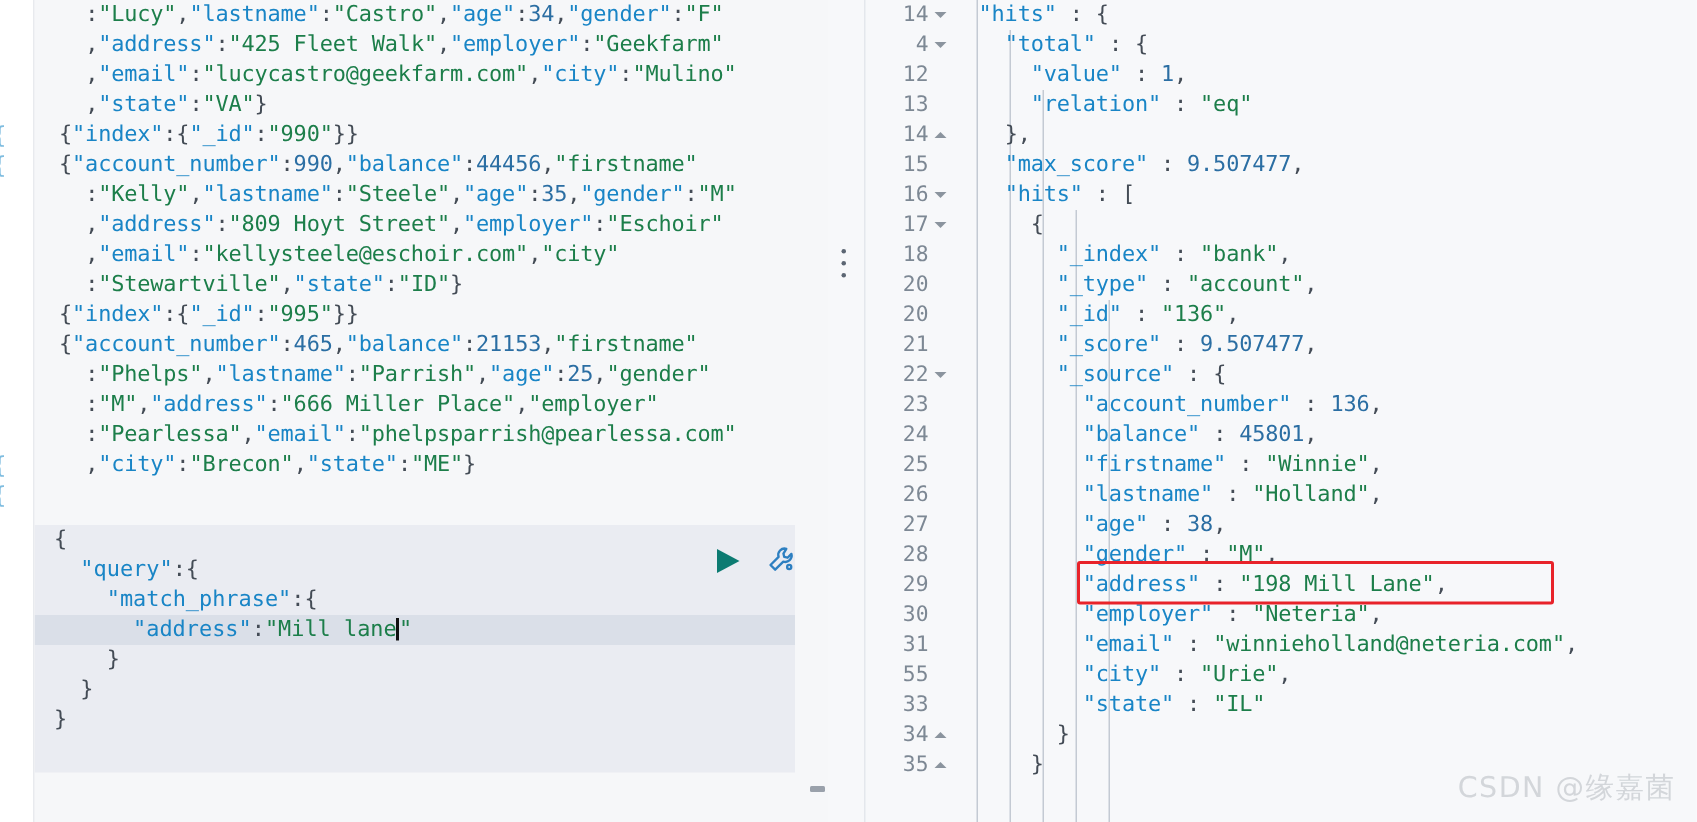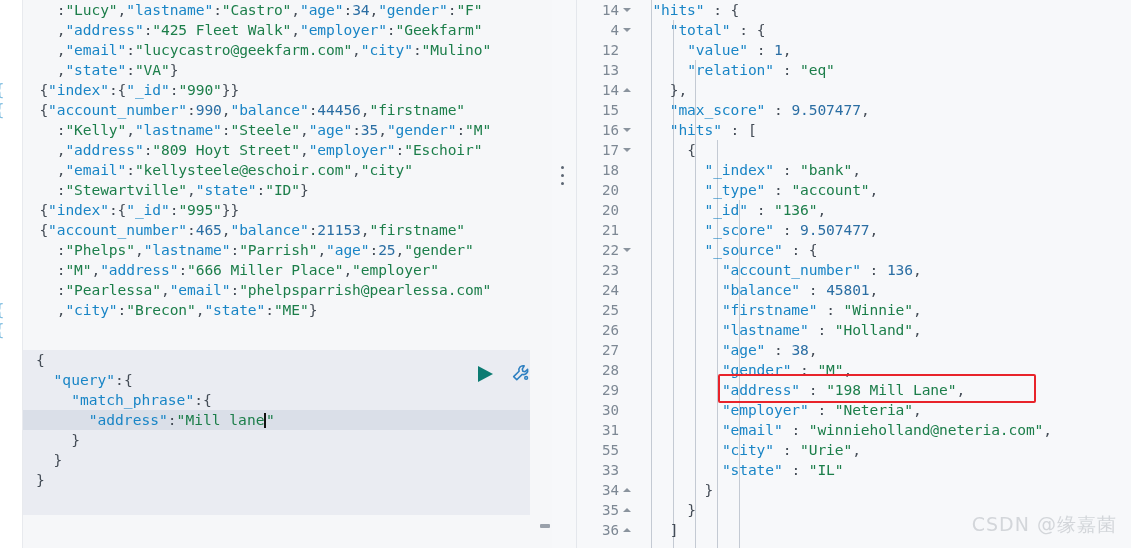--- a/index.html
+++ b/index.html
@@ -415,19 +415,18 @@
         <div class="rrow"><span class="lnum">26</span><span class="lfold"></span><span class="rcode"><span class="p">          </span><span class="k">"lastname"</span><span class="p"> </span><span class="p">:</span><span class="p"> </span><span class="s">"Holland"</span><span class="p">,</span></span></div>
         <div class="rrow"><span class="lnum">27</span><span class="lfold"></span><span class="rcode"><span class="p">          </span><span class="k">"age"</span><span class="p"> </span><span class="p">:</span><span class="p"> </span><span class="n">38</span><span class="p">,</span></span></div>
         <div class="rrow"><span class="lnum">28</span><span class="lfold"></span><span class="rcode"><span class="p">          </span><span class="k">"gender"</span><span class="p"> </span><span class="p">:</span><span class="p"> </span><span class="s">"M"</span><span class="p">,</span></span></div>
         <div class="rrow"><span class="lnum">29</span><span class="lfold"></span><span class="rcode"><span class="p">          </span><span class="k">"address"</span><span class="p"> </span><span class="p">:</span><span class="p"> </span><span class="s">"198 Mill Lane"</span><span class="p">,</span></span></div>
         <div class="rrow"><span class="lnum">30</span><span class="lfold"></span><span class="rcode"><span class="p">          </span><span class="k">"employer"</span><span class="p"> </span><span class="p">:</span><span class="p"> </span><span class="s">"Neteria"</span><span class="p">,</span></span></div>
         <div class="rrow"><span class="lnum">31</span><span class="lfold"></span><span class="rcode"><span class="p">          </span><span class="k">"email"</span><span class="p"> </span><span class="p">:</span><span class="p"> </span><span class="s">"winnieholland@neteria.com"</span><span class="p">,</span></span></div>
         <div class="rrow"><span class="lnum">55</span><span class="lfold"></span><span class="rcode"><span class="p">          </span><span class="k">"city"</span><span class="p"> </span><span class="p">:</span><span class="p"> </span><span class="s">"Urie"</span><span class="p">,</span></span></div>
         <div class="rrow"><span class="lnum">33</span><span class="lfold"></span><span class="rcode"><span class="p">          </span><span class="k">"state"</span><span class="p"> </span><span class="p">:</span><span class="p"> </span><span class="s">"IL"</span></span></div>
         <div class="rrow"><span class="lnum">34</span><span class="lfold"><span class="tri u"></span></span><span class="rcode"><span class="p">        </span><span class="p">}</span></span></div>
         <div class="rrow"><span class="lnum">35</span><span class="lfold"><span class="tri u"></span></span><span class="rcode"><span class="p">      </span><span class="p">}</span></span></div>
-        <div class="rrow"><span class="lnum">36</span><span class="lfold"><span class="tri u"></span></span><span class="rcode"><span class="p">    </span><span class="p">]</span></span></div>
       </div>
     <div class="redbox"></div>
   </div>
 
   <div class="watermark">CSDN @缘嘉菌</div>
 </div>
 
 </body></html>

